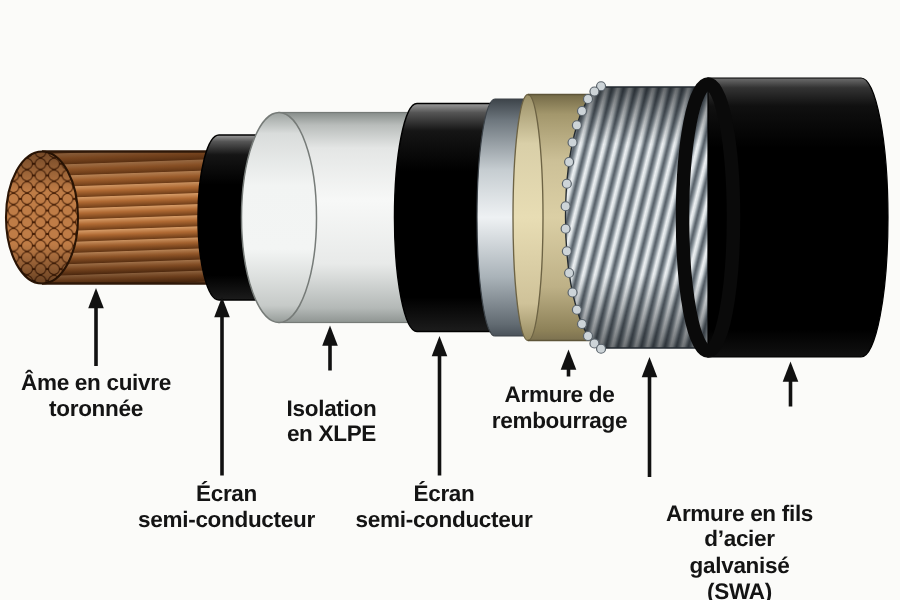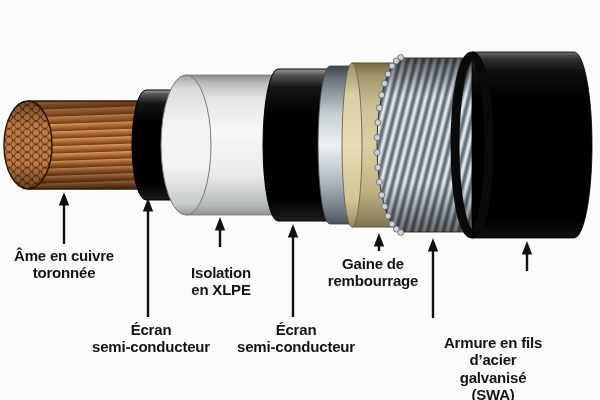--- a/index.html
+++ b/index.html
@@ -238,19 +238,19 @@
 </svg>
 
   <div class="lbl lbl-core">Âme en cuivre
 toronnée</div>
   <div class="lbl lbl-inner-screen">Écran
 semi-conducteur</div>
   <div class="lbl lbl-insulation">Isolation
 en XLPE</div>
   <div class="lbl lbl-outer-screen">Écran
 semi-conducteur</div>
-  <div class="lbl lbl-bedding">Gaine de
+  <div class="lbl lbl-bedding">Armure de
 rembourrage</div>
   <div class="lbl lbl-armour">Armure en fils
 d’acier galvanisé
 (SWA)</div>
 
 </div>
 
 </body></html>

